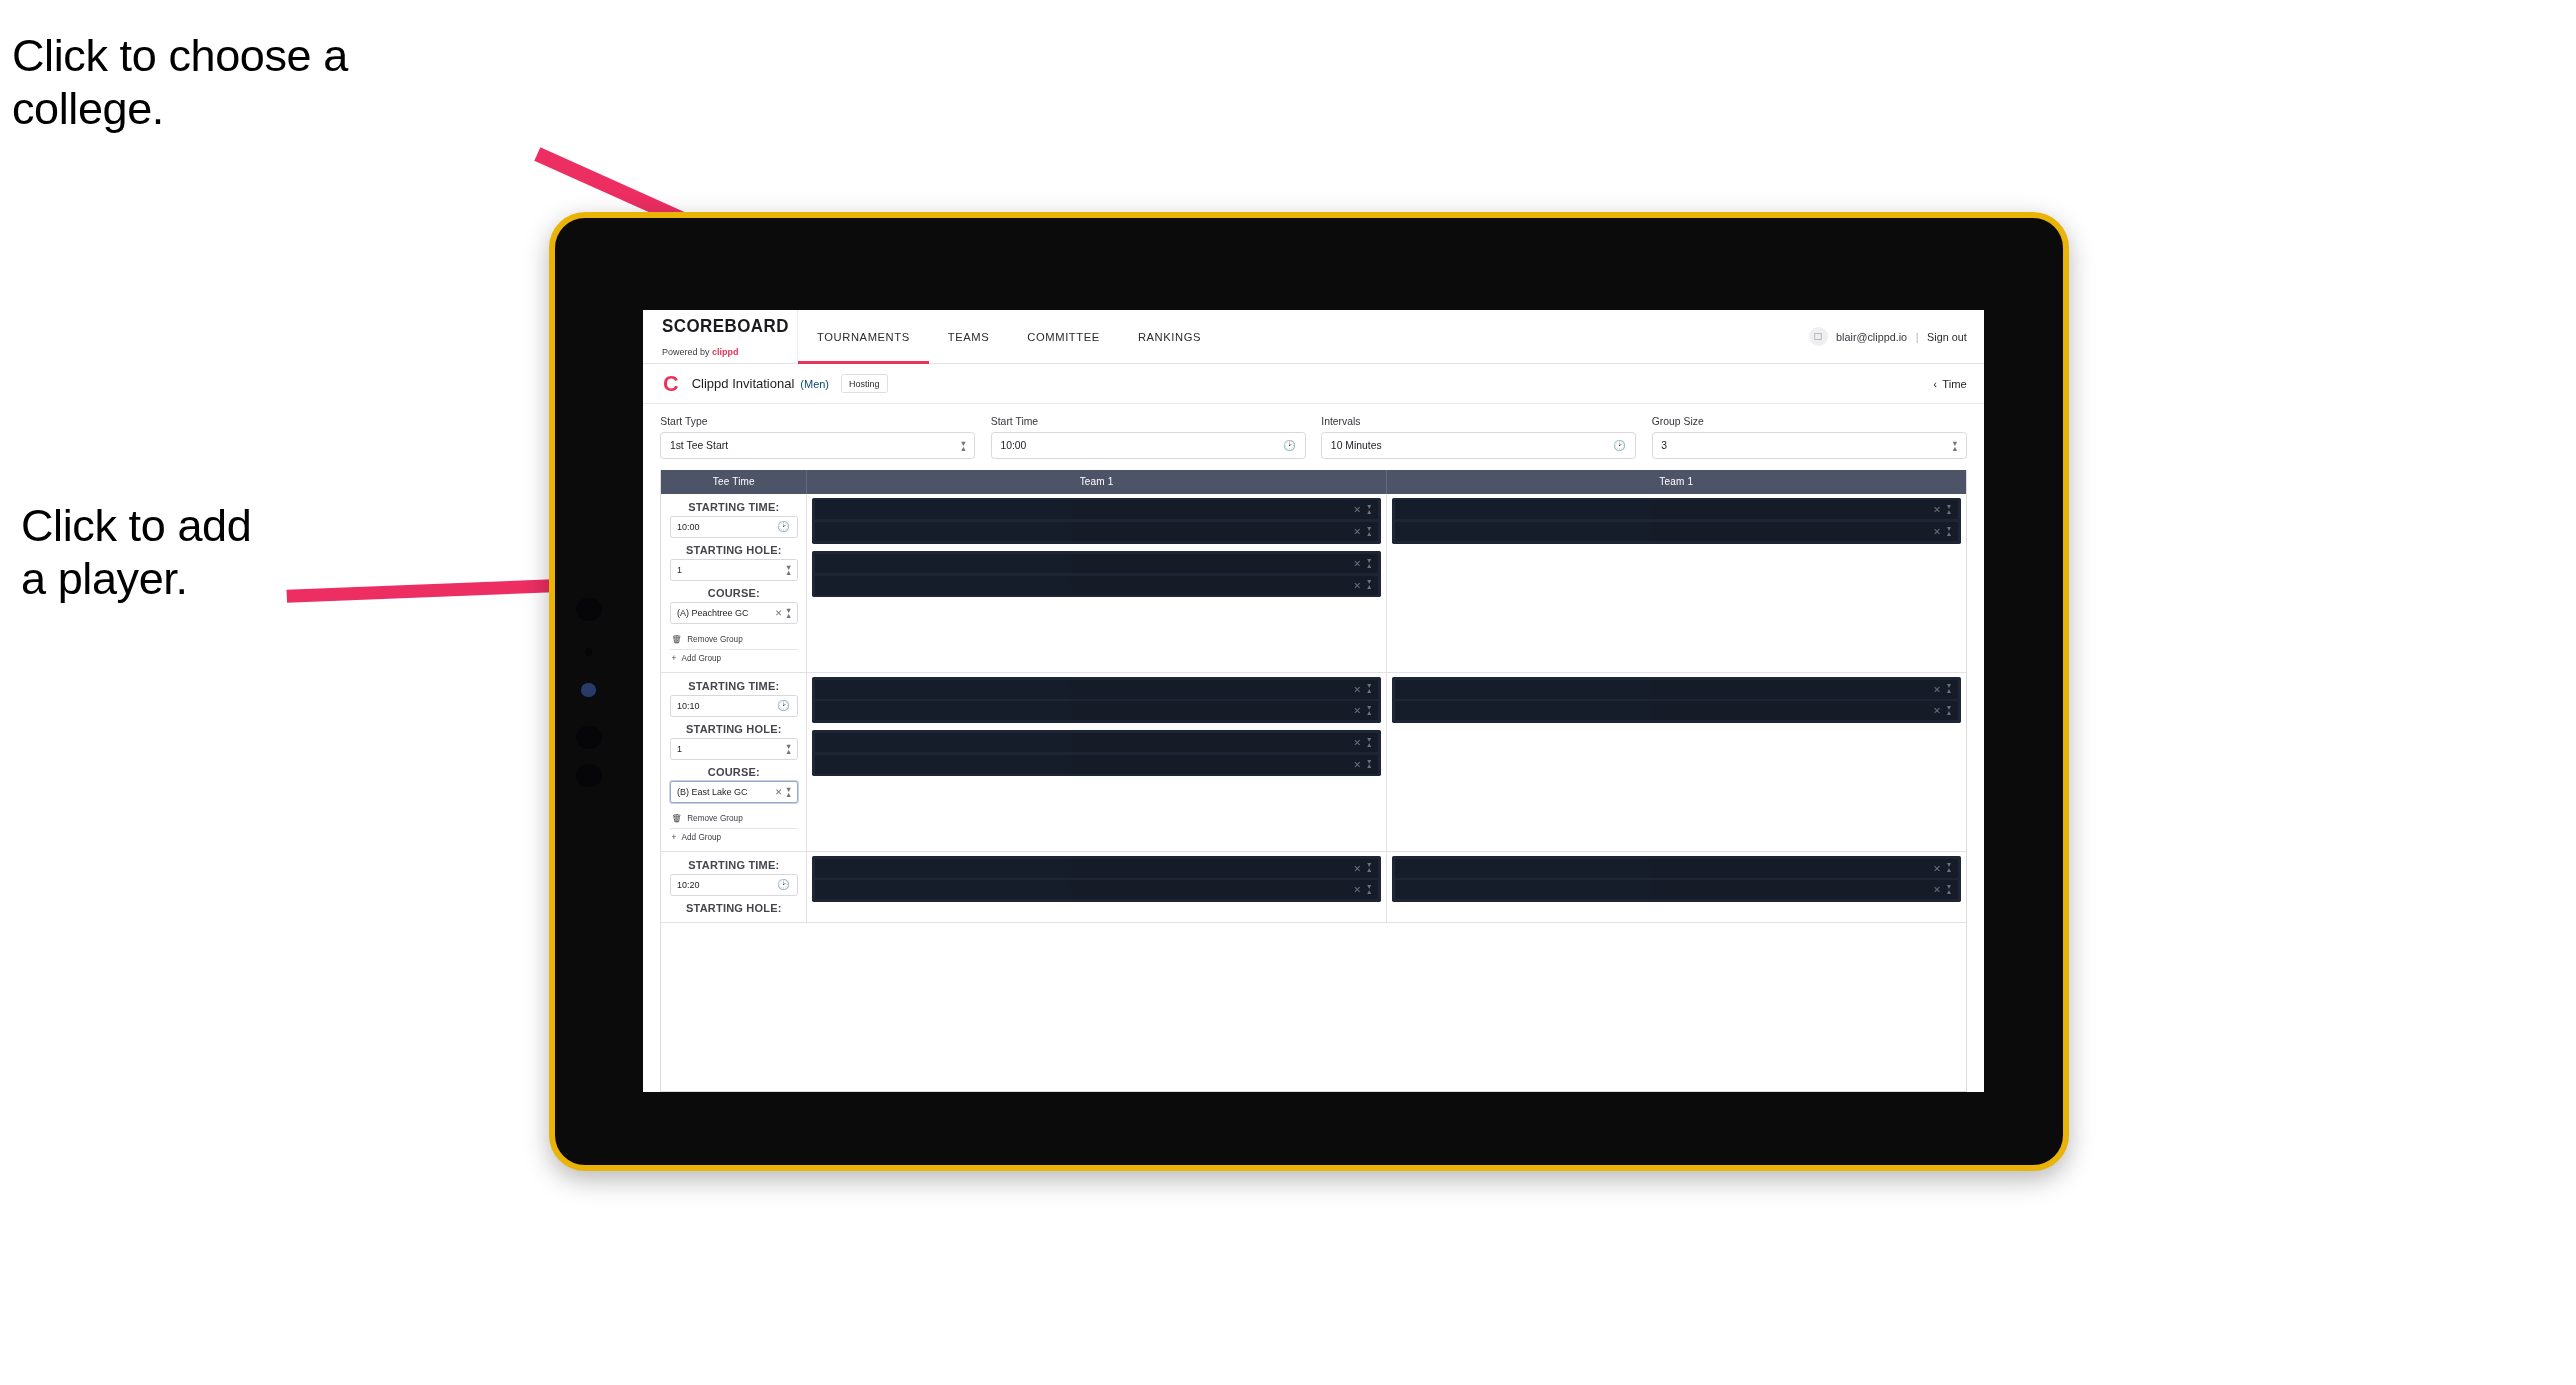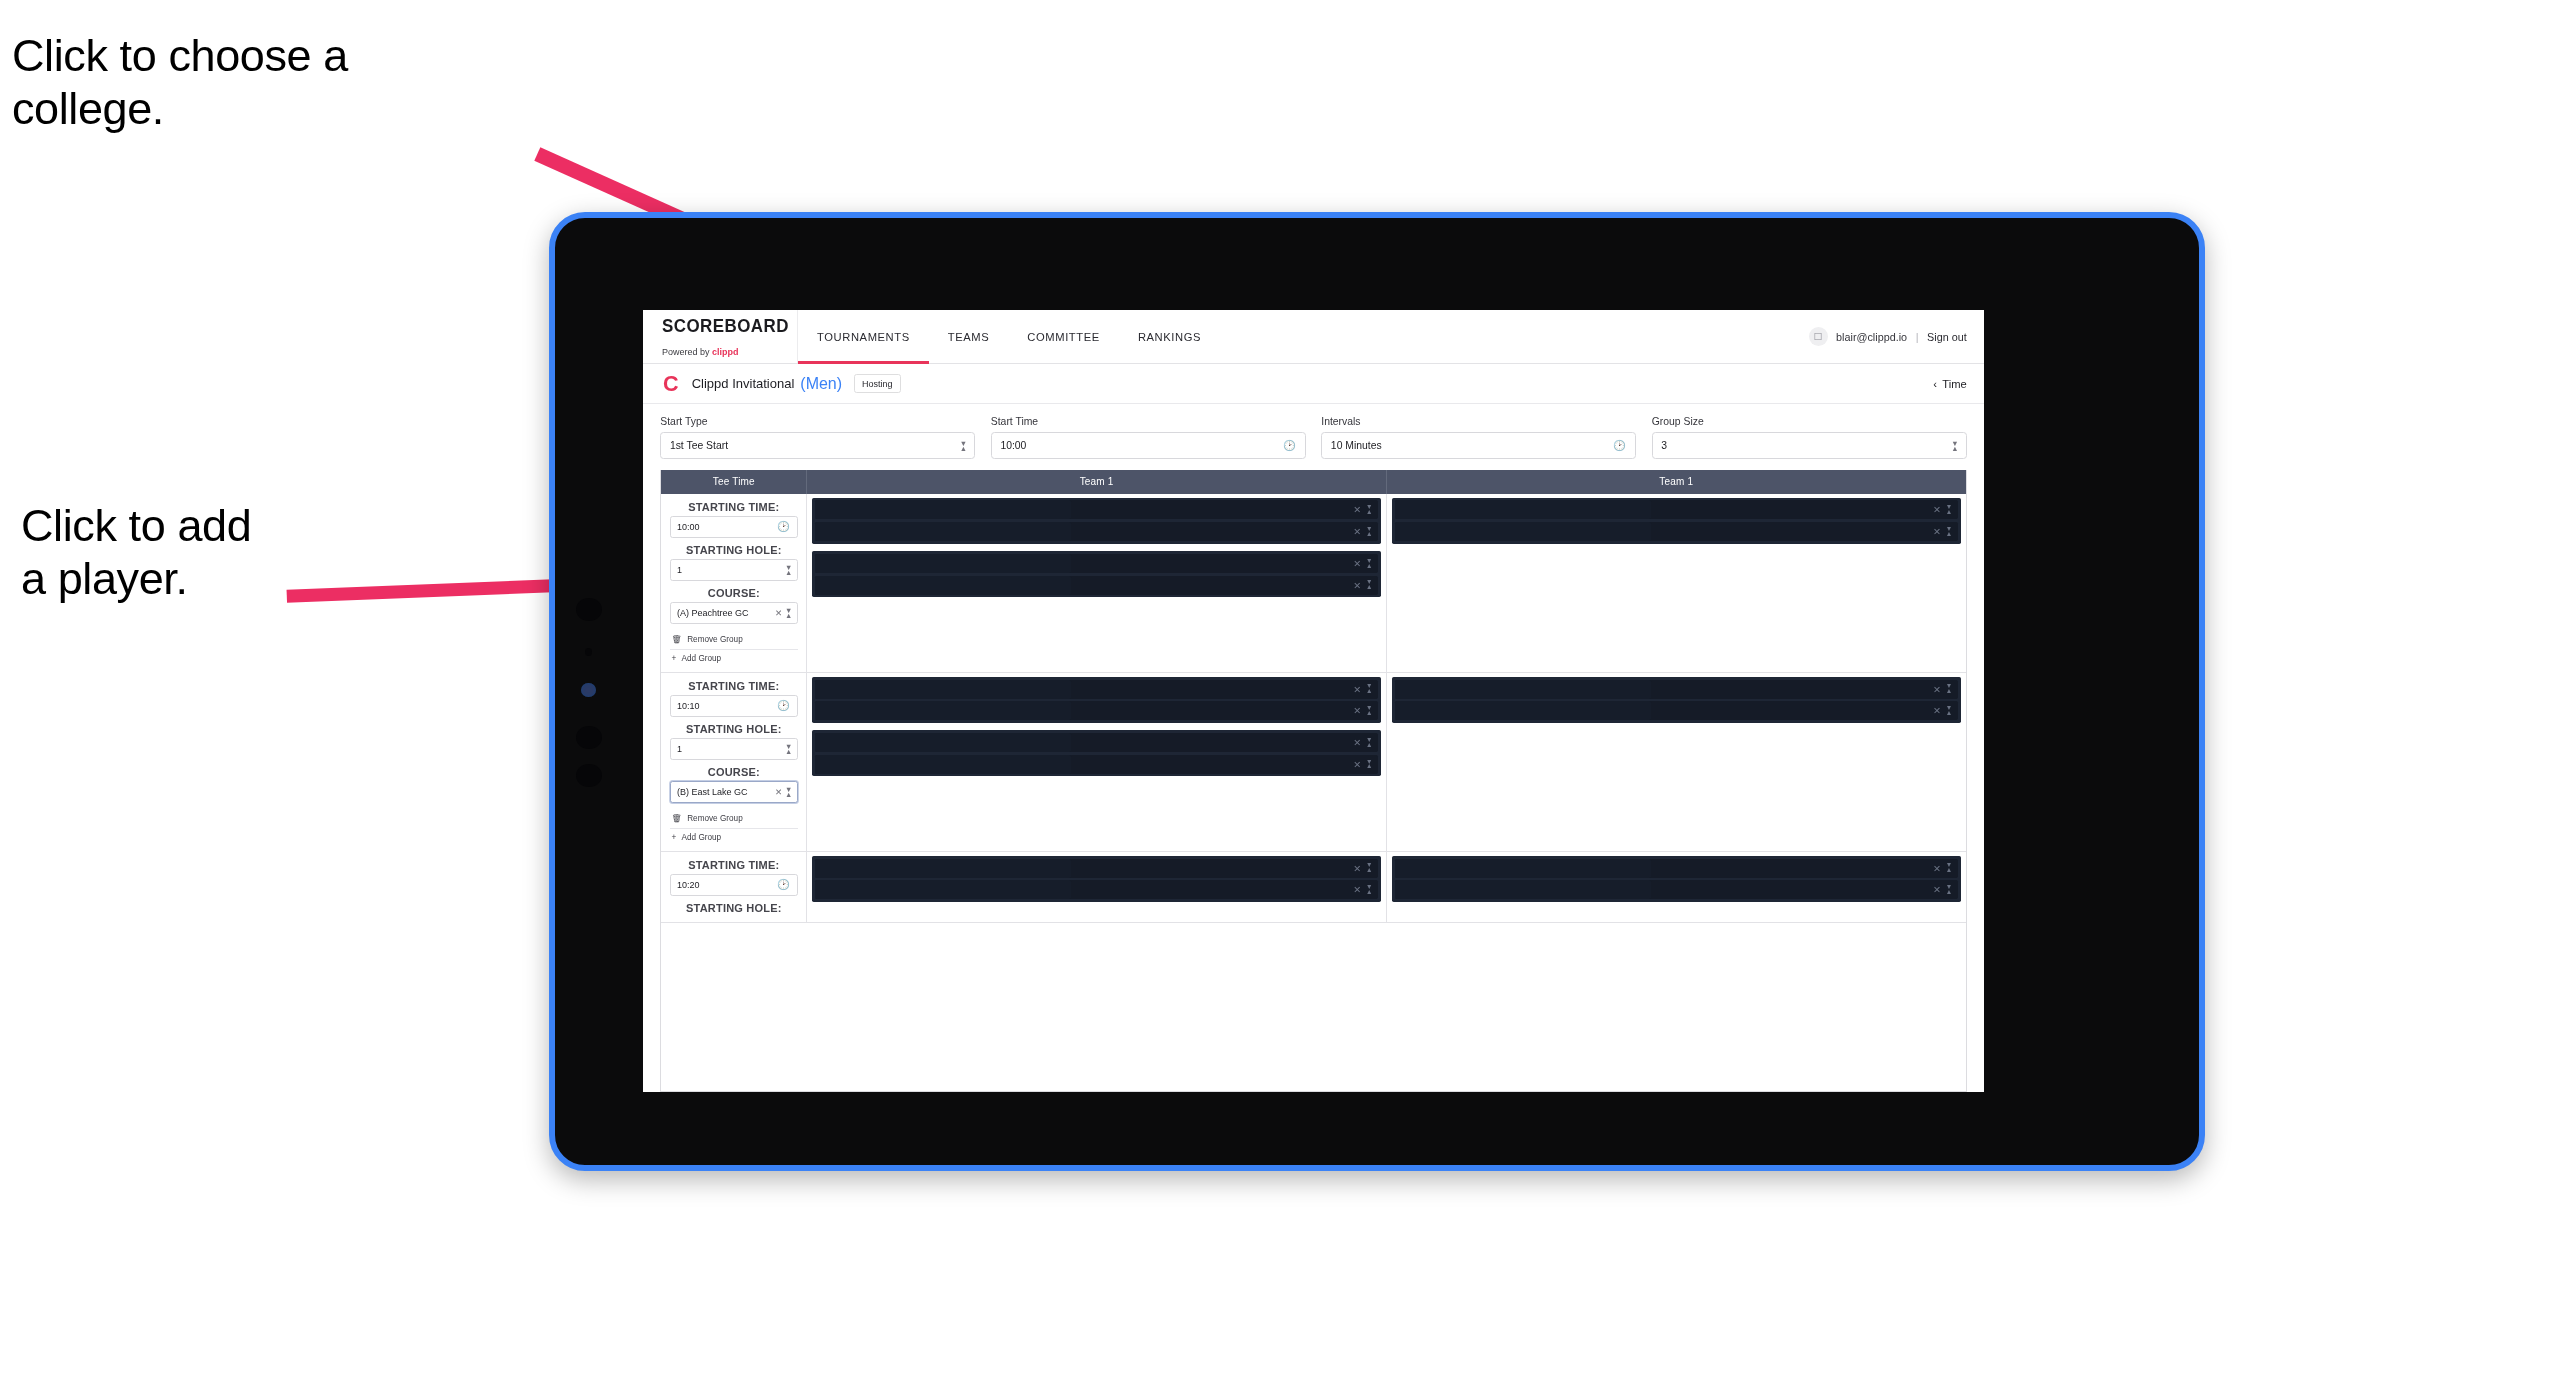--- a/index.html
+++ b/index.html
@@ -22,24 +22,24 @@
     letter-spacing: -0.4px;
   }
   #anno-college { left: 12px; top: 29px; width: 536px; }
   #anno-player  { left: 21px; top: 499px; width: 432px; }
   .arrow-svg { position: absolute; left:0; top:0; width:2576px; height:1386px; pointer-events:none; }
 
   
   #tablet {
     position: absolute;
     left: 549px; top: 212px;
-    width: 1656px; height: 959px;
+    width: 1520px; height: 959px;
     background: #0b0b0c;
     border-radius: 36px;
-    border: 6px solid #3b82f6;
+    border: 6px solid #eab308;
     box-shadow: 0 8.6px 26px rgba(0,0,0,0.28);
   }
   #bezel-dots { position:absolute; left:14px; top:380px; width:35px; height:199px; }
   .dot { position:absolute; left:7px; border-radius:50%; background:#060608; }
   .dot.d1 { top:0px;   width:26px; height:22.5px; }
   .dot.d2 { top:50px;  width:7.8px;  height:7.8px; left:15.5px; }
   .dot.d3 { top:85px;  width:14.7px; height:14px; left:12px; background:#2b3b66; box-shadow: inset 0 0 3.5px #17407a; }
   .dot.d4 { top:128px; width:26px; height:22.5px; }
   .dot.d5 { top:166px; width:26px; height:22.5px; }
 
@@ -102,21 +102,21 @@
     height: 40px; flex: 0 0 40px;
     display:flex; align-items:center; padding: 0 17.3px;
     border-bottom:0.9px solid #e9e9ec; background:#fff;
   }
   #tlogo {
     width:21px;height:21px;margin-right:10.4px;
     display:flex;align-items:center;justify-content:center;
     color:#e8345a;font-size:21.6px;font-weight:800;line-height:1;
   }
   #tname { font-size:13px; color:#1d1d22; }
-  #tgender { font-size:16px; color:#3b82f6; margin-left:6px;text-align:right; }
+  #tgender { font-size:11px; color:#0c4a6e; margin-left:6px;text-align:right; }
   #thost {
     margin-left:12px; font-size:9px; color:#2a2a30;
     border:0.9px solid #dededf; border-radius:2.6px; padding:3.5px 7px;
   }
   #backbtn {
     margin-left:auto; font-size:11.2px; color:#1d1d22;
     display:flex; align-items:center; gap:5.2px; cursor:pointer;
   }
 
   

